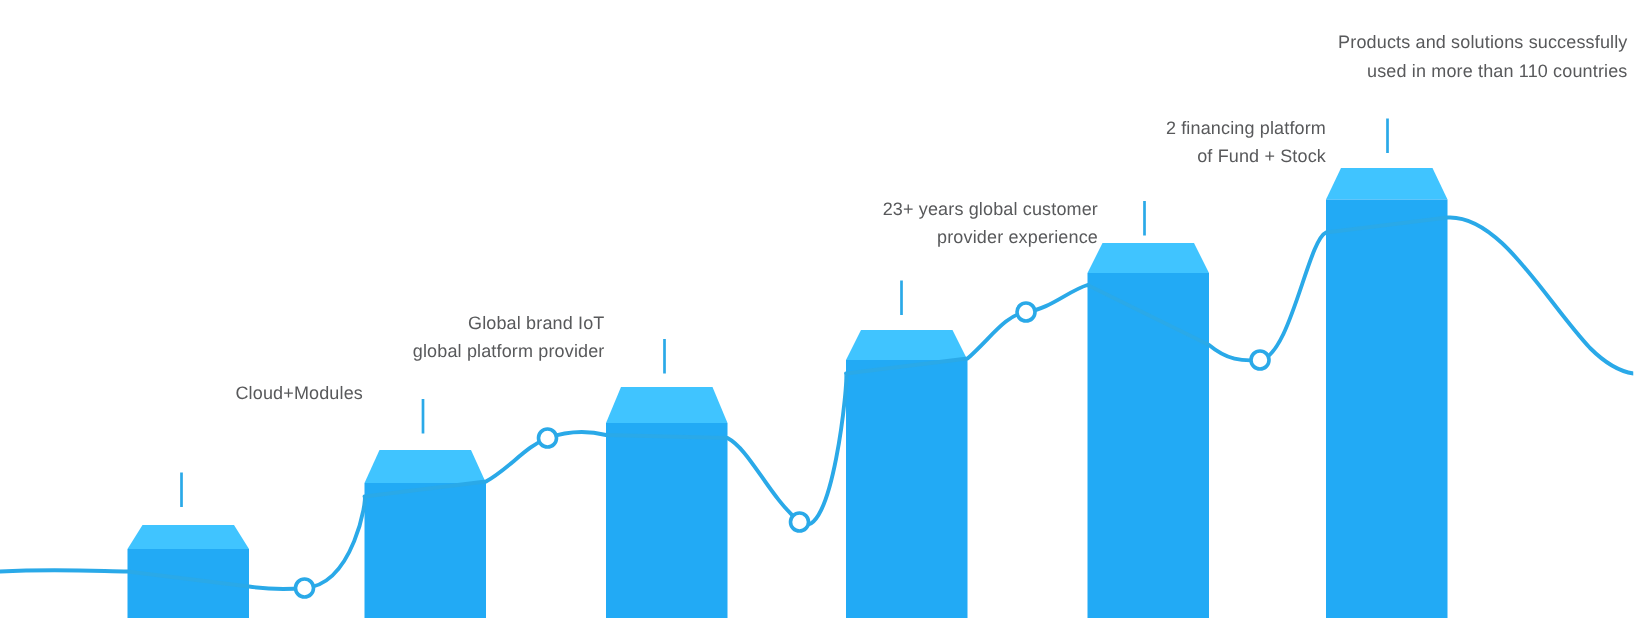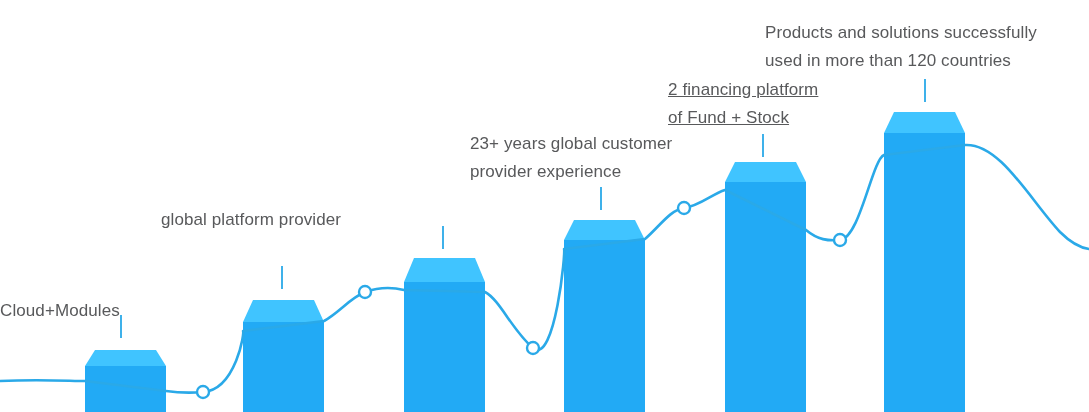--- a/index.html
+++ b/index.html
@@ -22,23 +22,23 @@
   #chart-svg {
     position: absolute;
     left: 0;
     top: 0;
     width: 1089px;
     height: 412px;
     display: block;
   }
   .label-group {
     position: absolute;
-    text-align: left;
+    text-align: right;
     color: #58595b;
-    font-size: 17px;
+    font-size: 12px;
     line-height: 1.62;
     white-space: nowrap;
     letter-spacing: 0.1px;
   }
   .label-line {
     display: block;
   }
 </style>
 </head>
 <body>
@@ -114,39 +114,40 @@
       <line x1="121" y1="315" x2="121" y2="338" stroke="#2aa9e8" stroke-width="1.8"></line>
       <line x1="282" y1="266" x2="282" y2="289" stroke="#2aa9e8" stroke-width="1.8"></line>
       <line x1="443" y1="226" x2="443" y2="249" stroke="#2aa9e8" stroke-width="1.8"></line>
       <line x1="601" y1="187" x2="601" y2="210" stroke="#2aa9e8" stroke-width="1.8"></line>
       <line x1="763" y1="134" x2="763" y2="157" stroke="#2aa9e8" stroke-width="1.8"></line>
       <line x1="925" y1="79" x2="925" y2="102" stroke="#2aa9e8" stroke-width="1.8"></line>
     </g>
 
   </svg>
 
-  <div class="label-group" style="left:0; top:253px; width:242px;margin-top:44px;">
+  <div class="label-group" style="left:0; top:253px; width:242px;">
     <span class="label-line">Cloud+Modules</span>
   </div>
 
   <div class="label-group" style="left:161px; top:206px; width:242px;">
+    <span class="label-line">Global brand IoT</span>
     <span class="label-line">global platform provider</span>
   </div>
 
   <div class="label-group" style="left:322px; top:170px; width:242px;">
   </div>
 
   <div class="label-group" style="left:470px; top:130px; width:262px;">
     <span class="label-line">23+ years global customer</span>
     <span class="label-line">provider experience</span>
   </div>
 
-  <div class="label-group" style="left:668px; top:76px; width:242px;text-decoration:underline;">
+  <div class="label-group" style="left:642px; top:76px; width:242px;">
     <span class="label-line">2 financing platform</span>
     <span class="label-line">of Fund + Stock</span>
   </div>
 
   <div class="label-group" style="left:765px; top:19px; width:320px;">
     <span class="label-line">Products and solutions successfully</span>
-    <span class="label-line">used in more than 120 countries</span>
+    <span class="label-line">used in more than 110 countries</span>
   </div>
 
 </div>
 
 </body></html>

